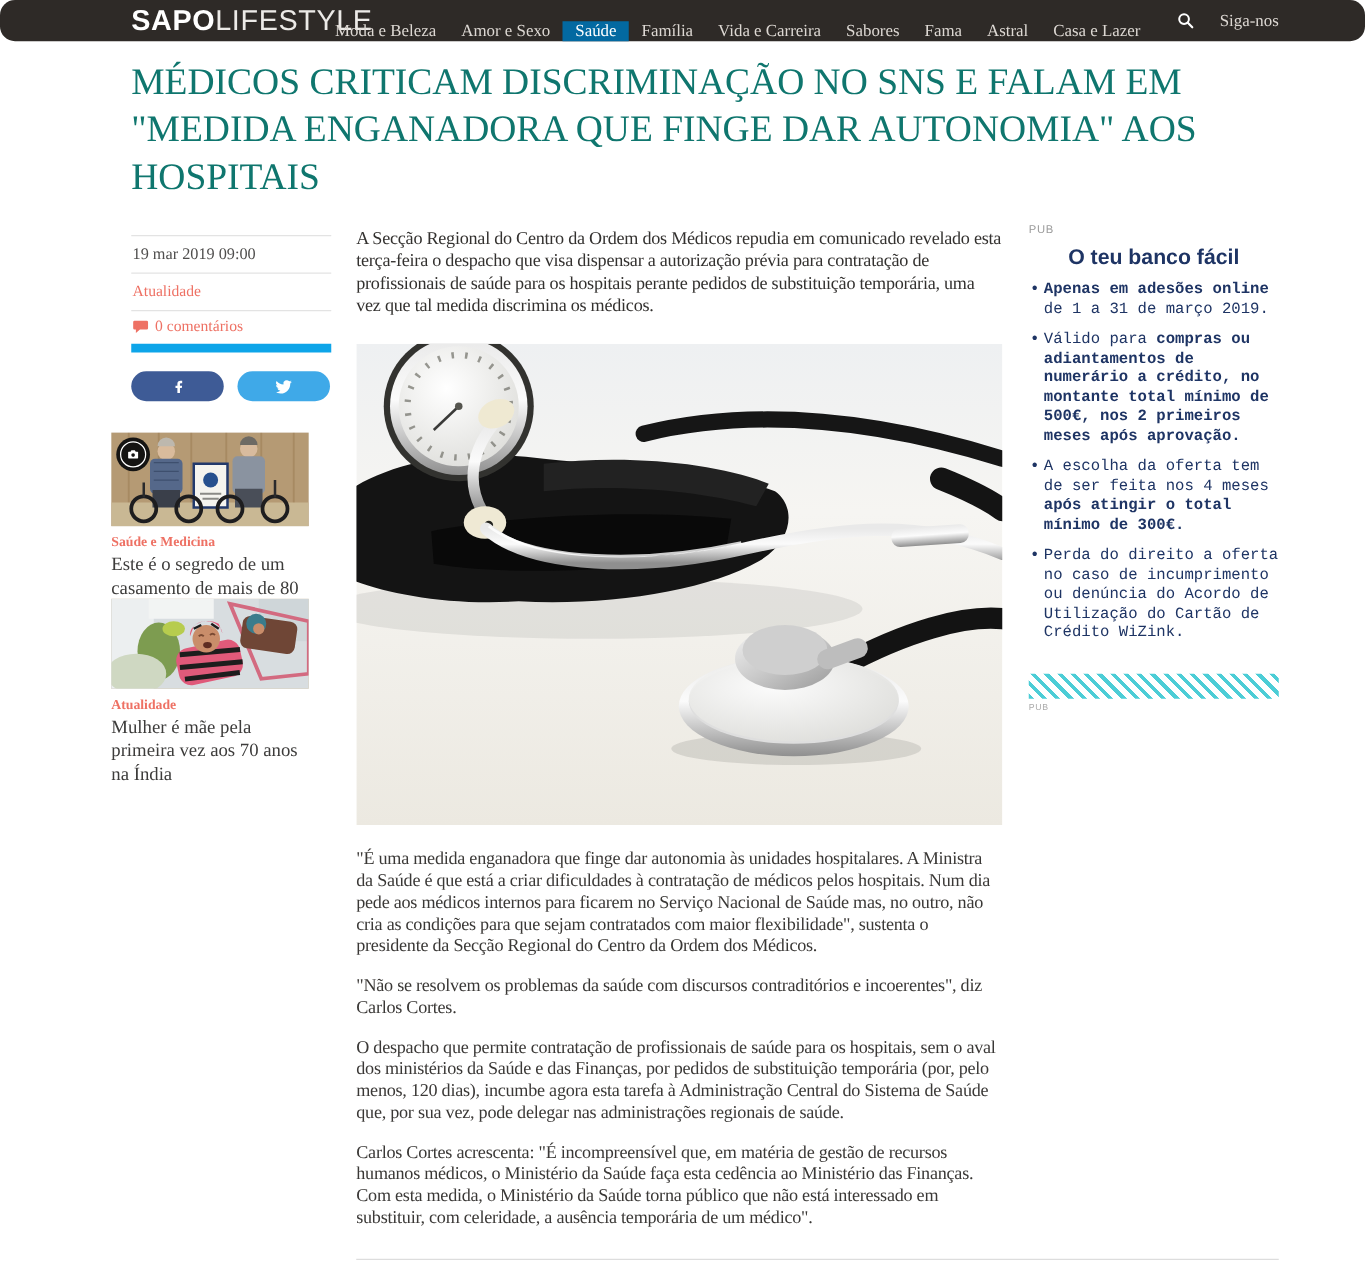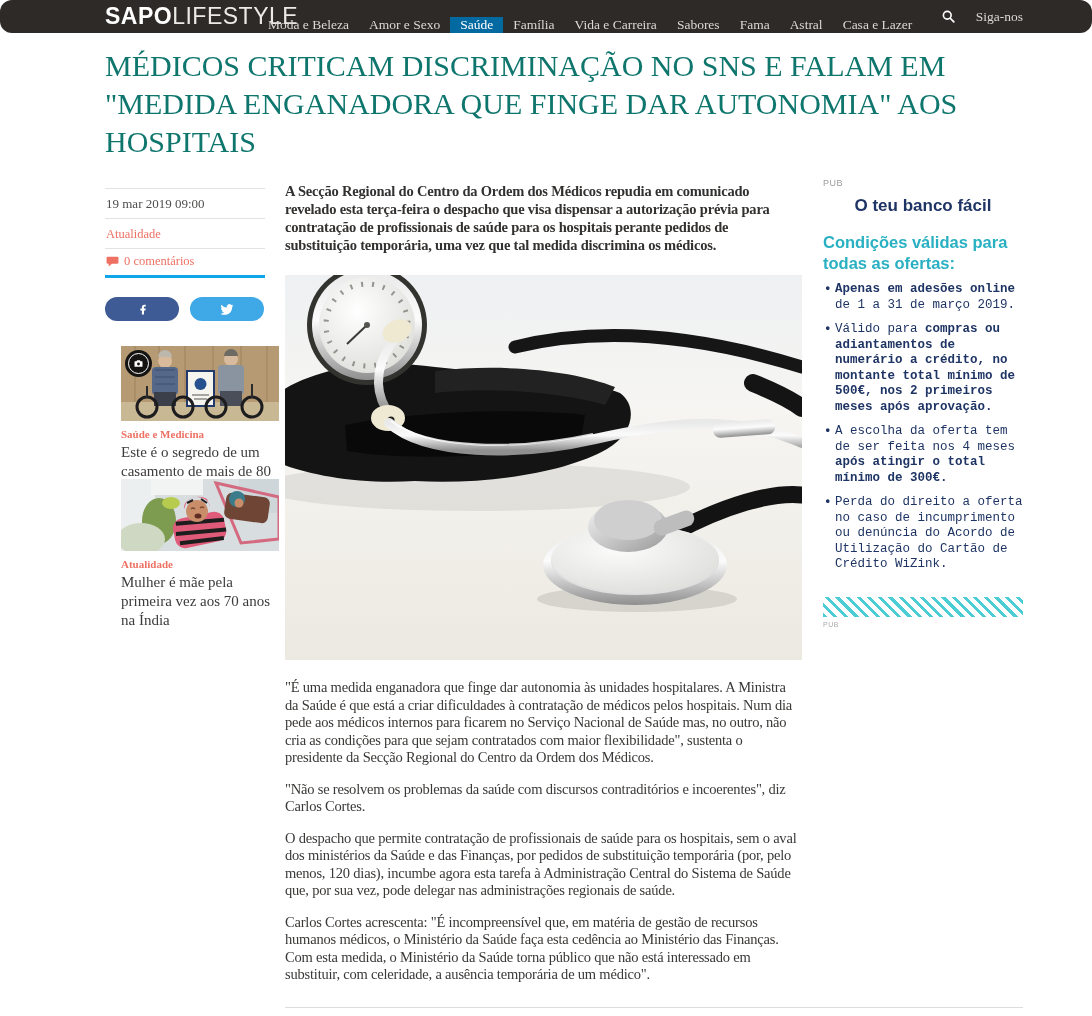--- a/index.html
+++ b/index.html
@@ -20,48 +20,48 @@
   .search-btn { display:flex; align-items:center; cursor:pointer; }
   .follow { font-size:13.5px; color:#ddd8d3; cursor:pointer; }
 
   
   .headline { position:absolute; left:105px; top:47px; width:860px; margin:0;
               font-size:30px; line-height:38px; font-weight:400; color:#0f766e; }
 
   
   .meta { position:absolute; left:105px; top:188px; width:160px; }
   .meta-row { border-top:1px solid #e3e3e3; padding:5px 0 6px 1px; }
-  .meta-row.last { border-bottom:3px solid #0ea5e9; }
+  .meta-row.last { border-bottom:7px solid #0ea5e9; }
   .meta-date { font-size:13px; color:#4f4e4d; }
   .meta-author { font-size:15px; color:#ee7164; cursor:pointer; }
   .meta-cat { font-size:12.5px; color:#ee7164; cursor:pointer; }
   .meta-comments { font-size:12.5px; color:#ee7164; display:flex; align-items:center; gap:5px; cursor:pointer; }
 
   .share { position:absolute; left:105px; top:297px; display:flex; gap:11px; }
   .share-btn { width:74px; height:24px; border-radius:12px; display:flex; align-items:center; justify-content:center; cursor:pointer; }
   .share-btn.fb { background:#3e5b96; }
   .share-btn.tw { background:#3fa9e8; }
 
   
-  .related { position:absolute; left:121px; width:158px; cursor:pointer; }
+  .related { position:absolute; left:89px; width:158px; cursor:pointer; }
   .related.rel1 { top:346px; }
   .related.rel2 { top:479px; }
   .rel-thumb { position:relative; width:158px; overflow:hidden; background:#cfc4b0; }
   .rel1 .rel-thumb { height:75px; }
   .rel2 .rel-thumb { height:72px; }
   .cam-badge { position:absolute; top:4px; left:4px; width:27px; height:27px; border-radius:50%;
                background:#151413; display:flex; align-items:center; justify-content:center; }
   .cam-ring { width:21px; height:21px; border:1.5px solid #fff; border-radius:50%;
               display:flex; align-items:center; justify-content:center; }
   .rel-cat { margin-top:7px; font-size:11px; font-weight:700; color:#ee7164; }
   .rel-title { margin-top:3px; font-size:15px; line-height:19px; color:#3d3c3b; }
 
   
   .main { position:absolute; left:285px; top:182px; width:517px; }
-  .lead { margin:0 0 21px; font-size:14.5px; line-height:18px; font-weight:700; color:#33312f; letter-spacing:-.2px; }
+  .lead { margin:0 0 21px; font-size:14.5px; line-height:18px; font-weight:400; color:#33312f; letter-spacing:-.2px; }
   .figure { width:517px; height:385px; margin:0 0 19px; overflow:hidden; }
   .para { margin:0 0 14px; font-size:14.5px; line-height:17.5px; color:#3a3836; letter-spacing:-.2px; }
   .bottom-divider { position:absolute; left:285px; top:1007px; width:738px; border-top:1px solid #ddd; }
 
   
   .adcol { position:absolute; left:823px; top:178px; width:200px; font-family:"Liberation Sans", sans-serif; }
   .pub-label { font-size:9px; color:#9b9b9b; letter-spacing:.5px; }
   .ad-body { cursor:pointer; }
   .ad-logo { margin-top:14px; display:flex; justify-content:center; align-items:flex-start; line-height:1; }
   .ad-wi { font-weight:700; font-size:44px; color:#3fbeb4; letter-spacing:-1px; }
@@ -291,21 +291,20 @@
     <p class="para">O despacho que permite contratação de profissionais de saúde para os hospitais, sem o aval dos ministérios da Saúde e das Finanças, por pedidos de substituição temporária (por, pelo menos, 120 dias), incumbe agora esta tarefa à Administração Central do Sistema de Saúde que, por sua vez, pode delegar nas administrações regionais de saúde.</p>
     <p class="para">Carlos Cortes acrescenta: "É incompreensível que, em matéria de gestão de recursos humanos médicos, o Ministério da Saúde faça esta cedência ao Ministério das Finanças. Com esta medida, o Ministério da Saúde torna público que não está interessado em substituir, com celeridade, a ausência temporária de um médico".</p>
   </div>
 
   <div class="bottom-divider"></div>
 
   <div class="adcol">
     <div class="pub-label">PUB</div>
     <div class="ad-body">
       <div class="ad-tagline">O teu banco fácil</div>
-      <div class="ad-heading">Condições válidas para todas as ofertas:</div>
       <ul class="ad-bullets">
         <li><span></span><strong>Apenas em adesões online</strong><span> de 1 a 31 de março 2019.</span></li>
         <li><span>Válido para </span><strong>compras ou adiantamentos de numerário a crédito, no montante total mínimo de 500€, nos 2 primeiros meses após aprovação.</strong><span></span></li>
         <li><span>A escolha da oferta tem de ser feita nos 4 meses </span><strong>após atingir o total mínimo de 300€.</strong><span></span></li>
         <li><span>Perda do direito a oferta no caso de incumprimento ou denúncia do Acordo de Utilização do Cartão de Crédito WiZink.</span><strong></strong><span></span></li>
       </ul>
       <div class="ad-stripes"></div>
     </div>
     <div class="ad-footer">PUB</div>
   </div>

